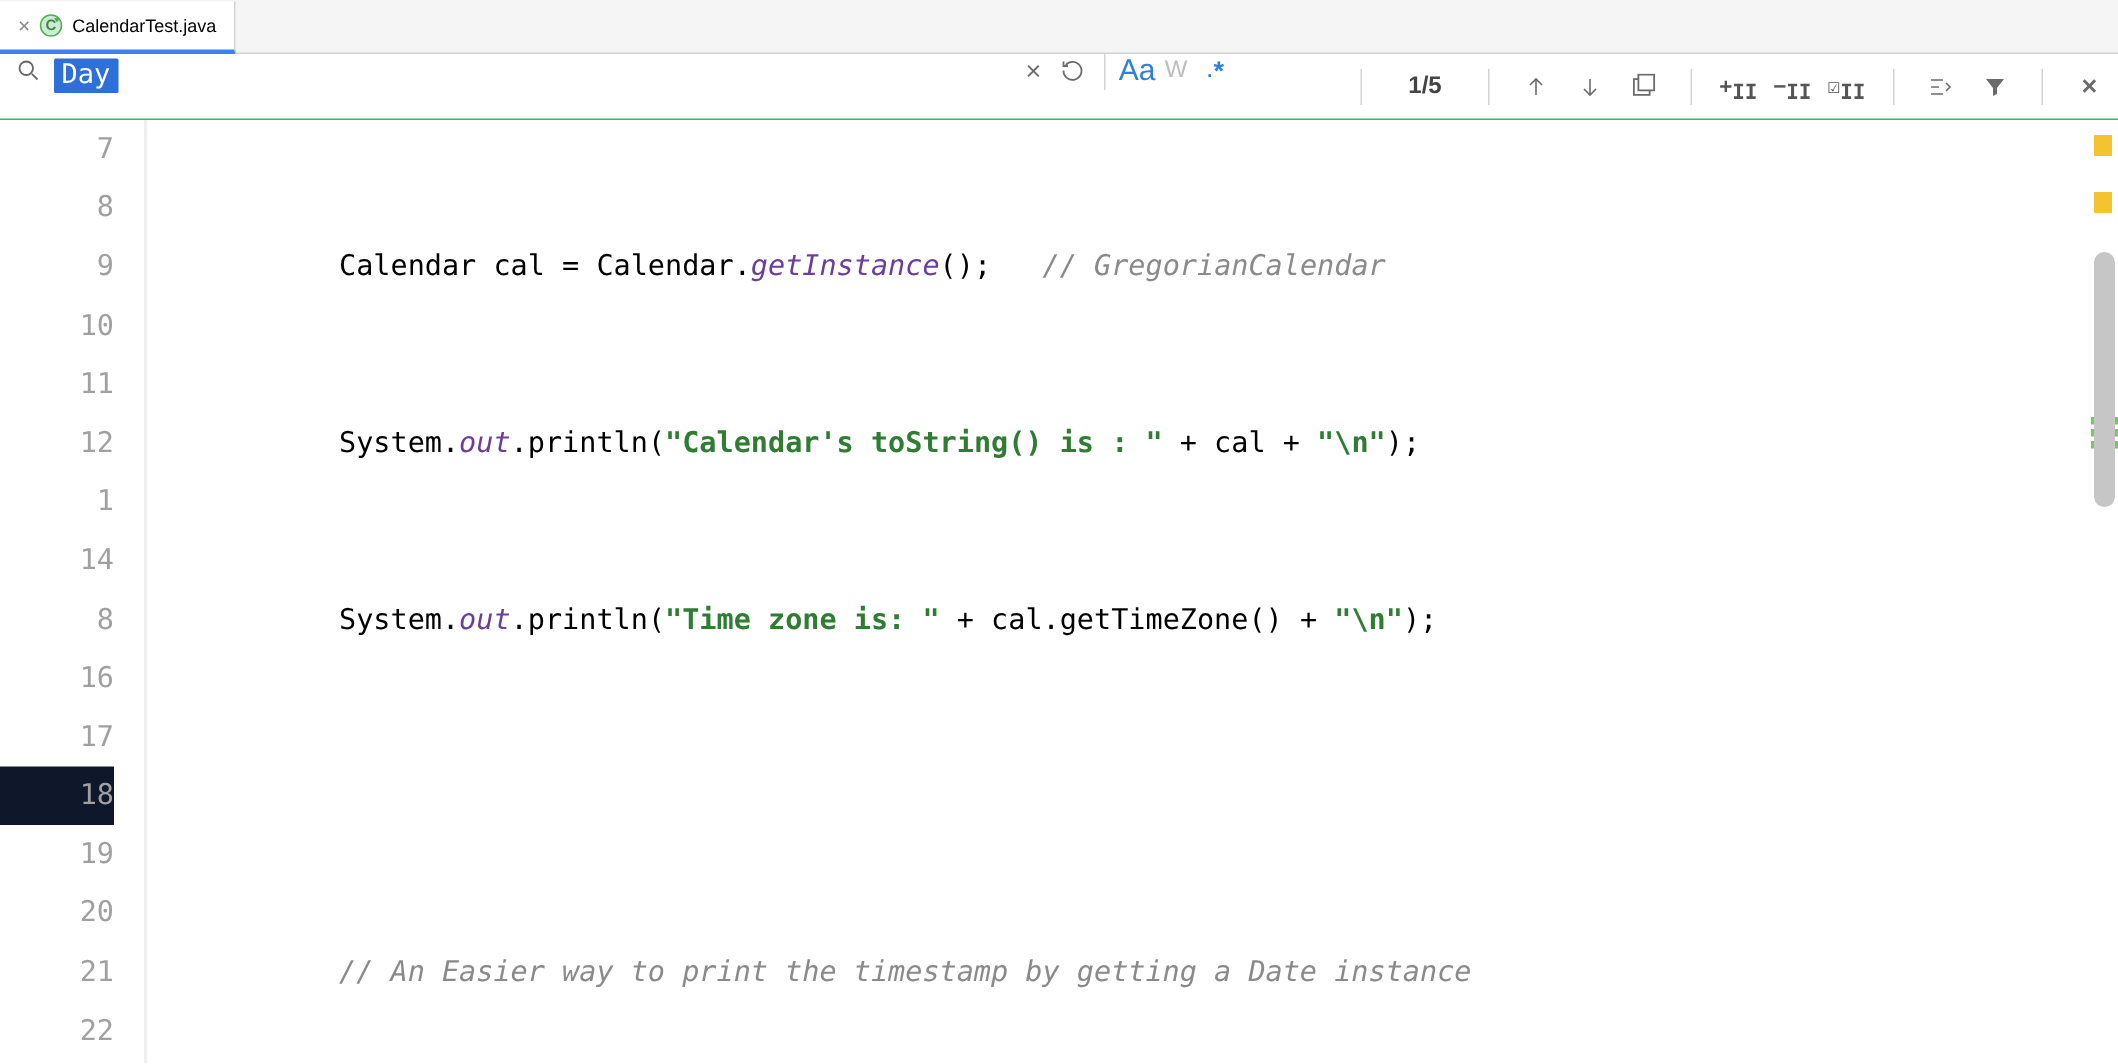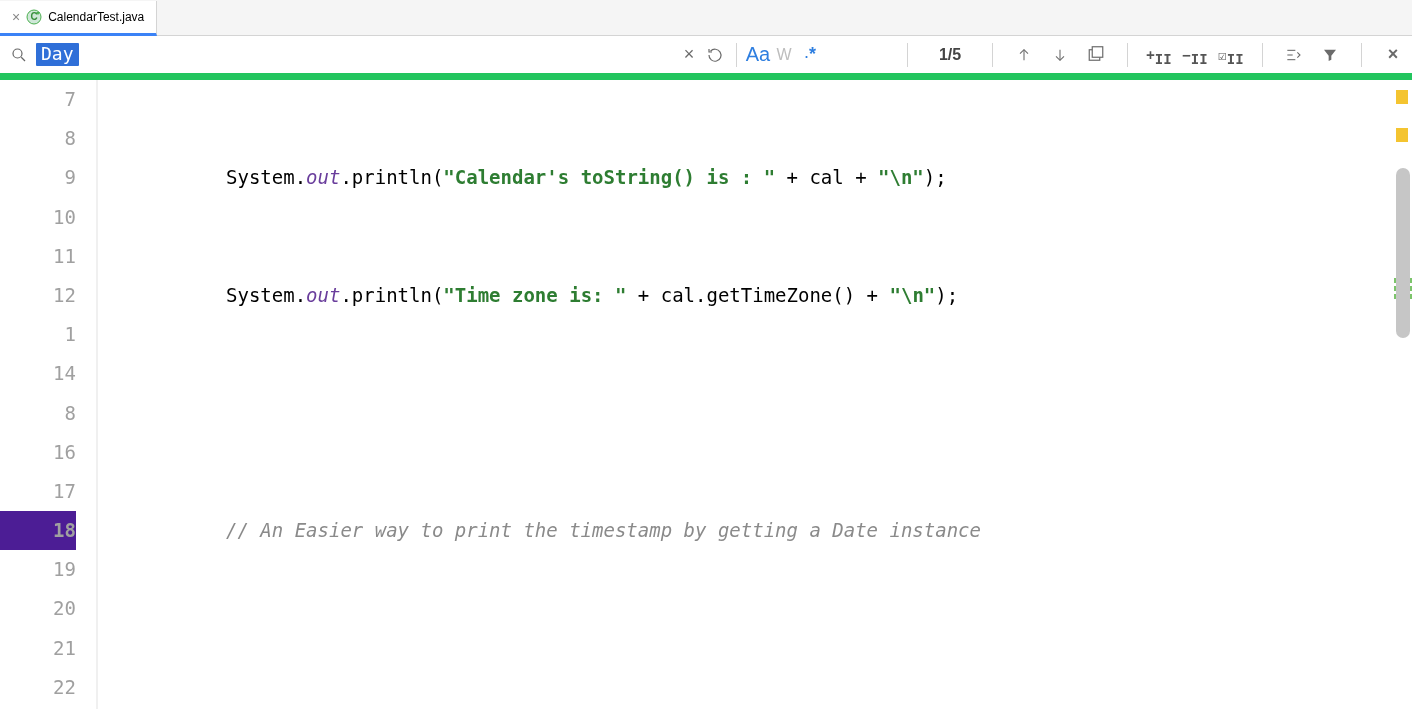--- a/index.html
+++ b/index.html
@@ -30,22 +30,21 @@
     border-bottom: 3px solid #3b82f6;
     position: relative;
     top: 1px;
   }
   .tab .close-x { color: #888; font-size: 14px; }
   .tab .icon { width: 16px; height: 16px; }
   .tab .fname { font-size: 12px; }
   .findbar {
     height: 44px;
     display: flex;
-    align-items: center;
-    border-bottom: 7px solid #22c55e;
+    border-bottom: 1px solid #22c55e;
     padding: 0 8px;
     gap: 4px;
   }
   .findbar .search-icon { color: #666; }
   .find-input-wrap {
     position: relative;
     display: flex;
     align-items: center;
     flex: 0 0 640px;
     height: 30px;
@@ -103,21 +102,21 @@
     padding-right: 20px;
     text-align: right;
     color: #a0a0a0;
     font-family: "Menlo","Consolas",monospace;
     font-size: 19px;
     line-height: 39.2px;
     user-select: none;
     flex-shrink: 0;
   }
   .gutter .ln { height: 39.2px; }
-  .gutter .ln.current { background: #4c1d95; font-weight: bold; }
+  .gutter .ln.current { background: #0f172a; }
   .gutter-sep {
     width: 2px;
     background: #f0f0f0;
     flex-shrink: 0;
   }
   .code {
     flex: 1;
     font-family: "Menlo","Consolas",monospace;
     font-size: 19px;
     line-height: 39.2px;
@@ -252,20 +251,21 @@
     <div class="ln">16</div>
     <div class="ln">17</div>
     <div class="ln current">18</div>
     <div class="ln">19</div>
     <div class="ln">20</div>
     <div class="ln">21</div>
     <div class="ln">22</div>
   </div>
   <div class="gutter-sep"></div>
   <div class="code">
+    <div class="line"><span>Calendar cal = Calendar.</span><span class="kw-out">getInstance</span><span>();   </span><span class="kw-comment">// GregorianCalendar</span></div>
     <div class="line"><span>System.</span><span class="kw-out">out</span><span>.println(</span><span class="kw-str">"Calendar's toString() is : "</span><span> + cal + </span><span class="kw-str">"\n"</span><span>);</span></div>
     <div class="line"><span>System.</span><span class="kw-out">out</span><span>.println(</span><span class="kw-str">"Time zone is: "</span><span> + cal.getTimeZone() + </span><span class="kw-str">"\n"</span><span>);</span></div>
     <div class="line"></div>
     <div class="line"><span class="kw-comment">// An Easier way to print the timestamp by getting a Date instance</span></div>
     
     
     
     
     
     

